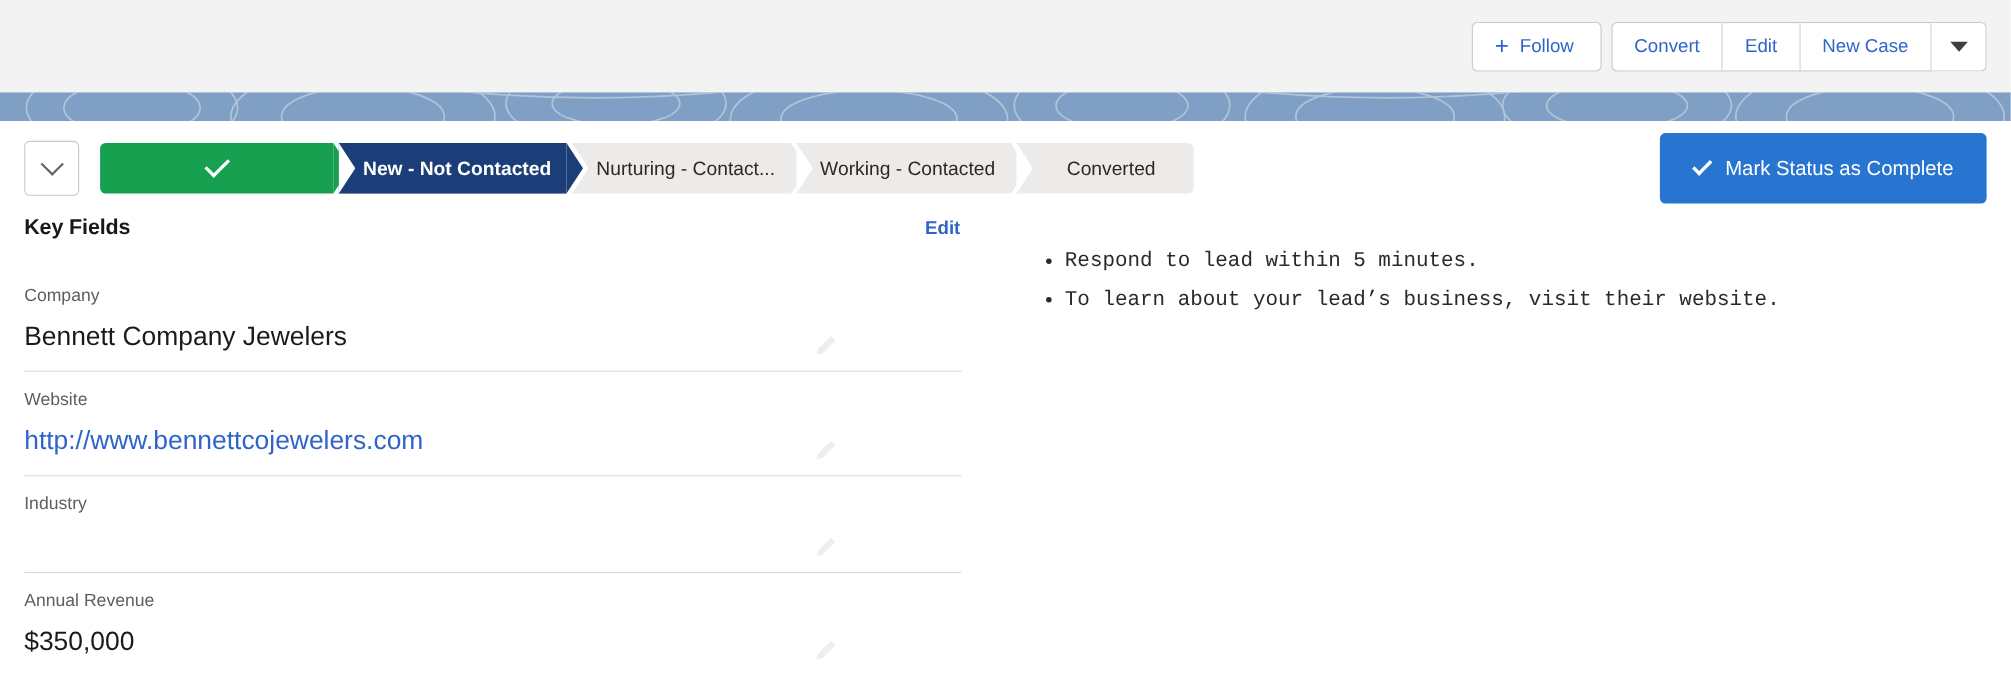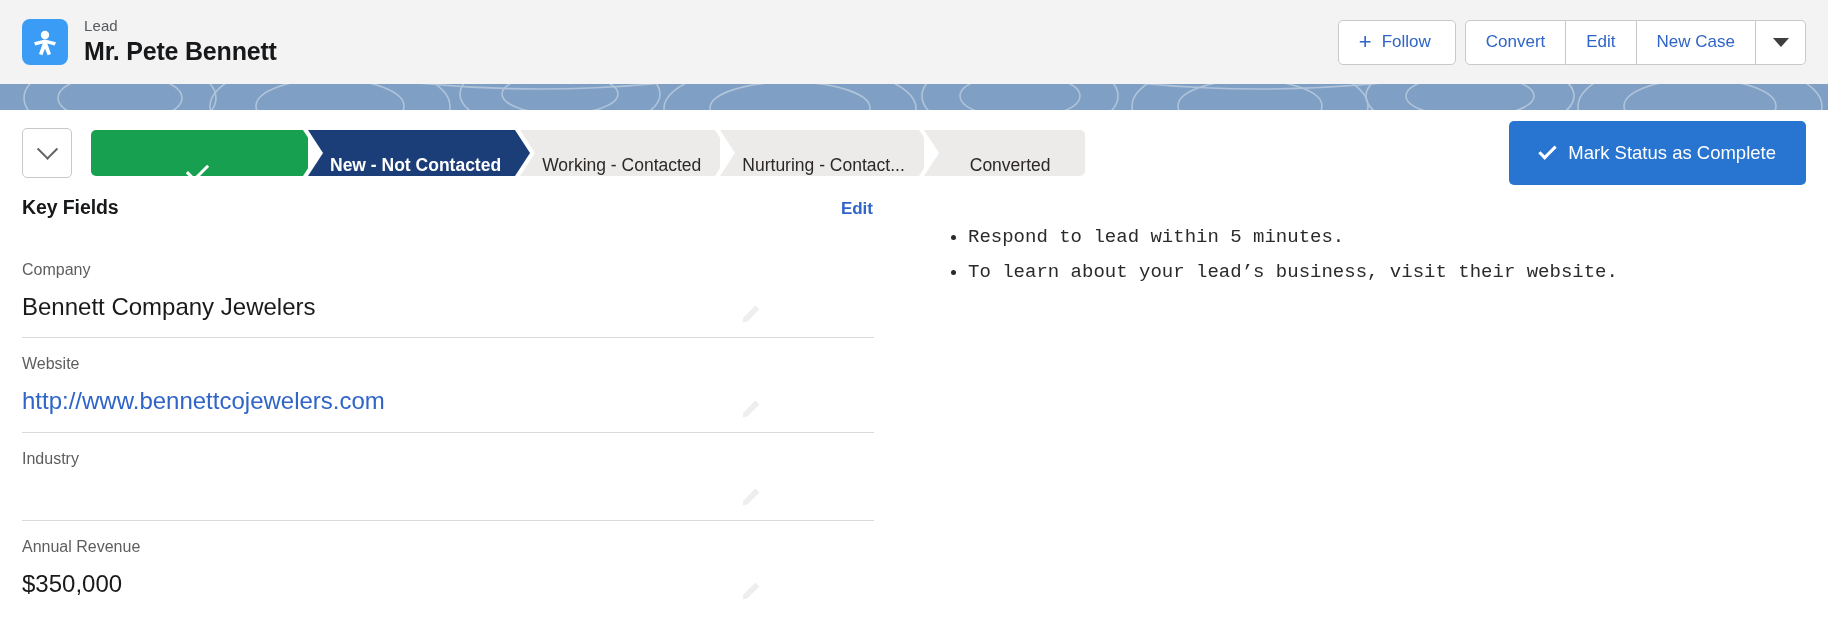--- a/index.html
+++ b/index.html
@@ -104,21 +104,21 @@
     border-bottom: 2.6px solid #5f6266;
     transform: rotate(45deg) translate(-3px,-3px);
   }
   .path {
     display: flex; align-items: stretch;
     height: 46px;
     flex: 0 0 auto;
   }
   .step {
     position: relative;
-    display: flex; align-items: flex-end; justify-content: center;
+    display: flex; align-items: center; justify-content: center;
     height: 46px;
     color: #2b2826;
     font-size: 17.5px;
     background: #ecebea;
     margin-right: 5px;
     padding: 0 14px 0 22px;
     white-space: nowrap;
   }
   .step::before, .step::after {
     content: "";
@@ -238,32 +238,20 @@
     font-size: 19px;
     color: #2a2a2a;
     line-height: 1.62;
     margin-bottom: 4px;
   }
 </style>
 </head>
 <body>
 
 <div class="header">
-  <div class="header-left">
-    <div class="lead-icon">
-      <svg width="30" height="30" viewBox="0 0 30 30">
-        <circle cx="15" cy="8" r="4.2" fill="#ffffff"></circle>
-        <path d="M15 12.6 L26 15.2 L24.6 18.4 L17.3 16.6 L21 27 L17.6 28.2 L15 21.4 L12.4 28.2 L9 27 L12.7 16.6 L5.4 18.4 L4 15.2 Z" fill="#ffffff"></path>
-      </svg>
-    </div>
-    <div class="title-block">
-      <div class="obj-type">Lead</div>
-      <div class="record-name">Mr. Pete Bennett</div>
-    </div>
-  </div>
 
   <div class="header-actions">
     <button class="btn btn-follow">
       <span class="plus-ic">+</span>
       <span>Follow</span>
     </button>
     <div class="btn-group">
       <button class="btn">Convert</button>
       <button class="btn">Edit</button>
       <button class="btn">New Case</button>
@@ -305,24 +293,24 @@
   </div>
 
   <div class="path">
     <div class="step complete first">
       <span class="check-wh"></span>
     </div>
     <div class="step current">
       <span>New - Not Contacted</span>
     </div>
     <div class="step">
+      <span>Nurturing - Contact...</span>
+    </div>
+    <div class="step">
       <span>Working - Contacted</span>
-    </div>
-    <div class="step">
-      <span>Nurturing - Contact...</span>
     </div>
     <div class="step last" style="padding-right:34px;padding-left:46px;">
       <span>Converted</span>
     </div>
   </div>
 
   <button class="mark-complete-btn">
     <span class="check-sm"></span>
     <span>Mark Status as Complete</span>
   </button>

